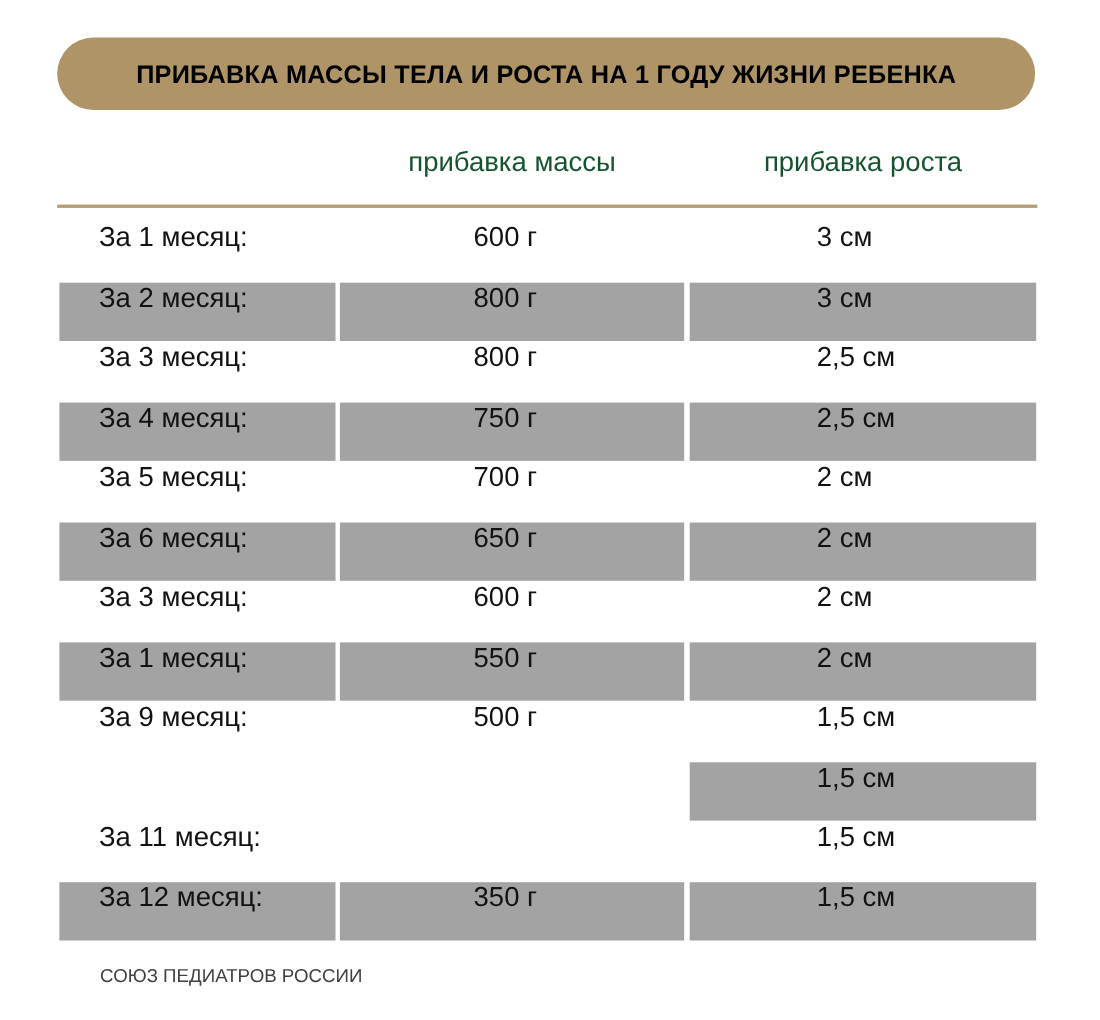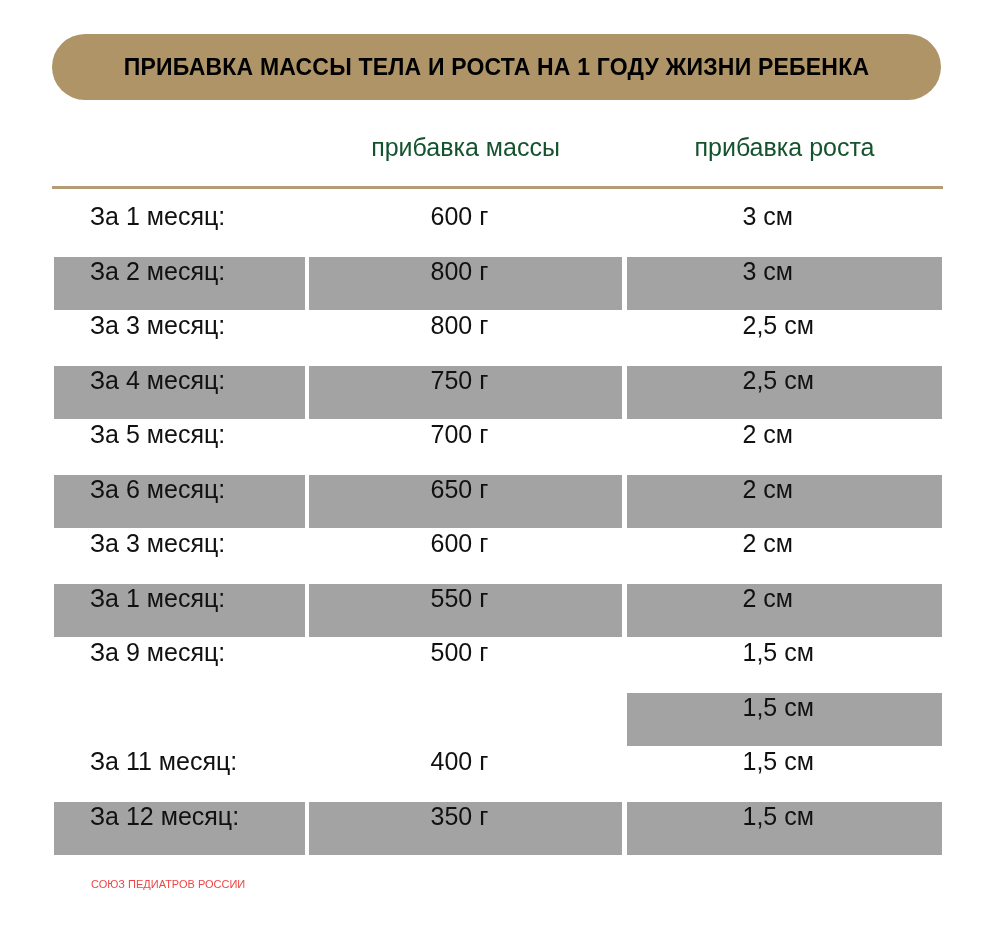--- a/index.html
+++ b/index.html
@@ -12,21 +12,21 @@
   .divider { position: absolute; left: 52px; top: 186px; width: 891px; height: 3px; background: #b49c74; }
   .rows { position: absolute; left: 54px; top: 202px; width: 888px; }
   .row { position: relative; height: 54.5px; }
   .cell { position: absolute; top: 0; height: 53px; display: flex; align-items: flex-start; font-size: 25px; }
   .cell.label { left: 0; width: 251px; padding-left: 36px; box-sizing: border-box; }
   .cell.mass { left: 255px; width: 313px; justify-content: center; }
   .cell.height { left: 573px; width: 315px; justify-content: center; }
   .row.shaded .cell { background: #a3a3a3; }
   .cell.height span { display: inline-block; min-width: 84px; text-align: left; }
   .cell.mass span { display: inline-block; min-width: 70px; text-align: left; }
-  .footer { position: absolute; left: 91px; top: 878px; font-size: 11px; color: #ef4444; }
+  .footer { position: absolute; left: 91px; top: 878px; font-size: 17px; color: #404040; }
 </style>
 </head>
 <body>
 
 <div class="header-pill">
   <span class="header-title">ПРИБАВКА МАССЫ ТЕЛА И РОСТА НА 1 ГОДУ ЖИЗНИ РЕБЕНКА</span>
 </div>
 
 <div class="col-head mass">прибавка массы</div>
 <div class="col-head height">прибавка роста</div>
@@ -135,23 +135,20 @@
     </div>
     <div class="row shaded">
       <div class="cell height">
         <span>1,5 см</span>
       </div>
     </div>
     <div class="row">
       <div class="cell label">
         <span>За 11 месяц:</span>
       </div>
-      <div class="cell mass">
-        <span>400 г</span>
-      </div>
       <div class="cell height">
         <span>1,5 см</span>
       </div>
     </div>
     <div class="row shaded">
       <div class="cell label">
         <span>За 12 месяц:</span>
       </div>
       <div class="cell mass">
         <span>350 г</span>

